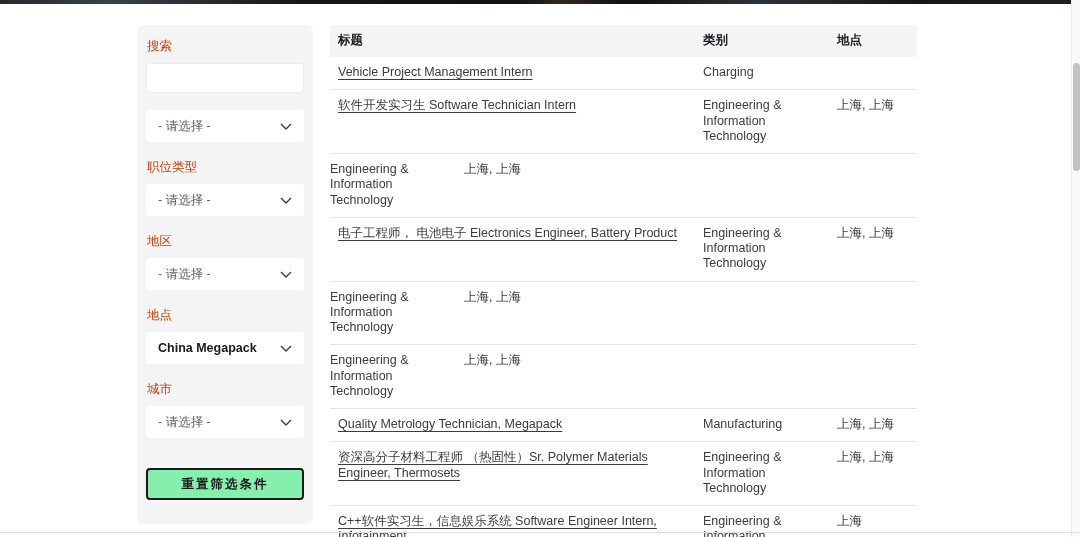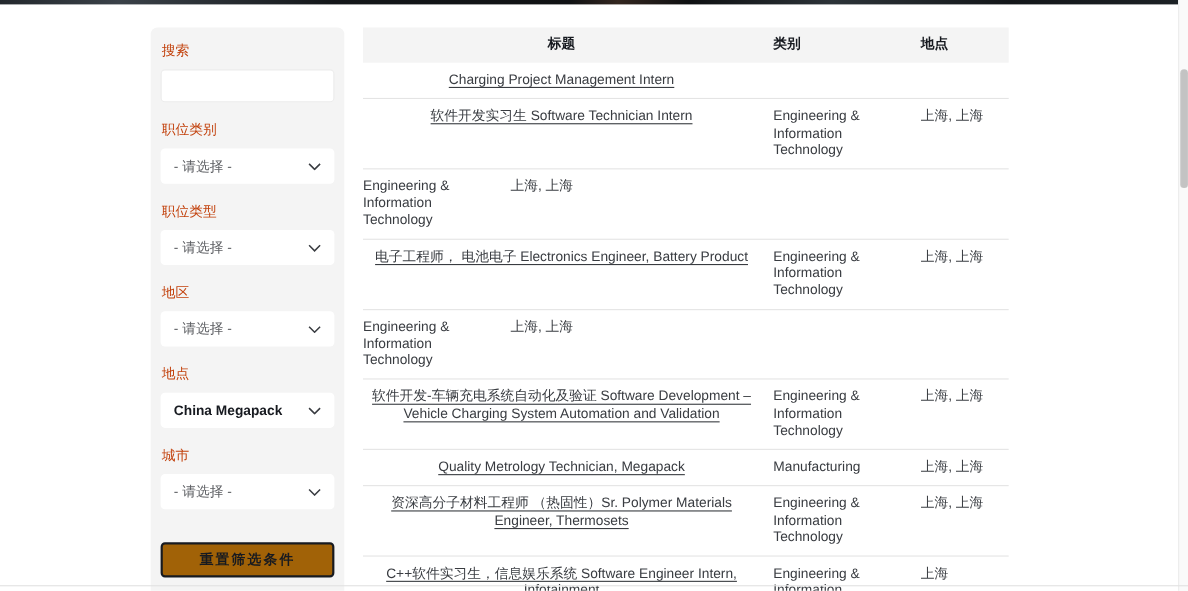--- a/index.html
+++ b/index.html
@@ -71,21 +71,21 @@
   .sel-val.selected {
     color: #171a20;
     font-weight: bold;
   }
   .chev { flex-shrink: 0; margin-left: 6px; }
 
   .reset-btn {
     margin-top: 30px;
     width: 100%;
     height: 32px;
-    background: #a16207;
+    background: #86efac;
     border: 2px solid #171a20;
     border-radius: 4px;
     font-family: inherit;
     font-size: 12.5px;
     font-weight: bold;
     letter-spacing: 2px;
     color: #171a20;
     cursor: pointer;
   }
 
@@ -95,21 +95,21 @@
     margin-left: 17px;
   }
   .header-row {
     display: flex;
     background: #f4f4f4;
     padding: 7px 0 8px;
     font-weight: bold;
     font-size: 12.5px;
     color: #171a20;
   }
-  .col-title { width: 373px; padding-left: 8px; padding-right: 20px; text-align: center; }
+  .col-title { width: 373px; padding-left: 8px; padding-right: 20px; }
   .col-cat   { width: 134px; padding-right: 10px; }
   .col-loc   { flex: 1; }
 
   .row {
     display: flex;
     padding: 8px 0 9px;
     border-bottom: 1px solid #e4e4e4;
     font-size: 12.5px;
     line-height: 1.22;
   }
@@ -151,21 +151,20 @@
 
 <div class="top-strip"></div>
 
 <div class="layout">
 
   <aside class="sidebar">
     <div class="side-label">搜索</div>
     <input class="search-input" type="text" value="" style="">
     <div id="filter-list">
         <div class="filter-group">
-          <div class="side-label">职位类别</div>
           <div class="select">
             <span class="sel-val">- 请选择 -</span>
             <svg width="12" height="7" viewBox="0 0 12 7" class="chev">
               <path d="M1 1l5 5 5-5" fill="none" stroke="#393c41" stroke-width="1.4"></path>
             </svg>
           </div>
         </div>
         <div class="filter-group">
           <div class="side-label">职位类型</div>
           <div class="select">
@@ -207,42 +206,42 @@
   </aside>
 
   <main class="jobs">
     <div class="header-row">
       <div class="col-title">标题</div>
       <div class="col-cat">类别</div>
       <div class="col-loc">地点</div>
     </div>
     <div id="rows">
         <div class="row">
-          <div class="col-title"><a>Charging Project Management Intern</a></div>
+          <div class="col-title"><a>Vehicle Project Management Intern</a></div>
+          <div class="col-cat">Charging</div>
         </div>
         <div class="row">
           <div class="col-title"><a>软件开发实习生 Software Technician Intern</a></div>
           <div class="col-cat">Engineering &amp; Information Technology</div>
           <div class="col-loc">上海, 上海</div>
         </div>
         <div class="row">
           <div class="col-cat">Engineering &amp; Information Technology</div>
           <div class="col-loc">上海, 上海</div>
         </div>
         <div class="row">
           <div class="col-title"><a>电子工程师， 电池电子 Electronics Engineer, Battery Product</a></div>
           <div class="col-cat">Engineering &amp; Information Technology</div>
           <div class="col-loc">上海, 上海</div>
         </div>
         <div class="row">
           <div class="col-cat">Engineering &amp; Information Technology</div>
           <div class="col-loc">上海, 上海</div>
         </div>
         <div class="row">
-          <div class="col-title"><a>软件开发-车辆充电系统自动化及验证 Software Development – Vehicle Charging System Automation and Validation</a></div>
           <div class="col-cat">Engineering &amp; Information Technology</div>
           <div class="col-loc">上海, 上海</div>
         </div>
         <div class="row">
           <div class="col-title"><a>Quality Metrology Technician, Megapack</a></div>
           <div class="col-cat">Manufacturing</div>
           <div class="col-loc">上海, 上海</div>
         </div>
         <div class="row">
           <div class="col-title"><a>资深高分子材料工程师 （热固性）Sr. Polymer Materials Engineer, Thermosets</a></div>

